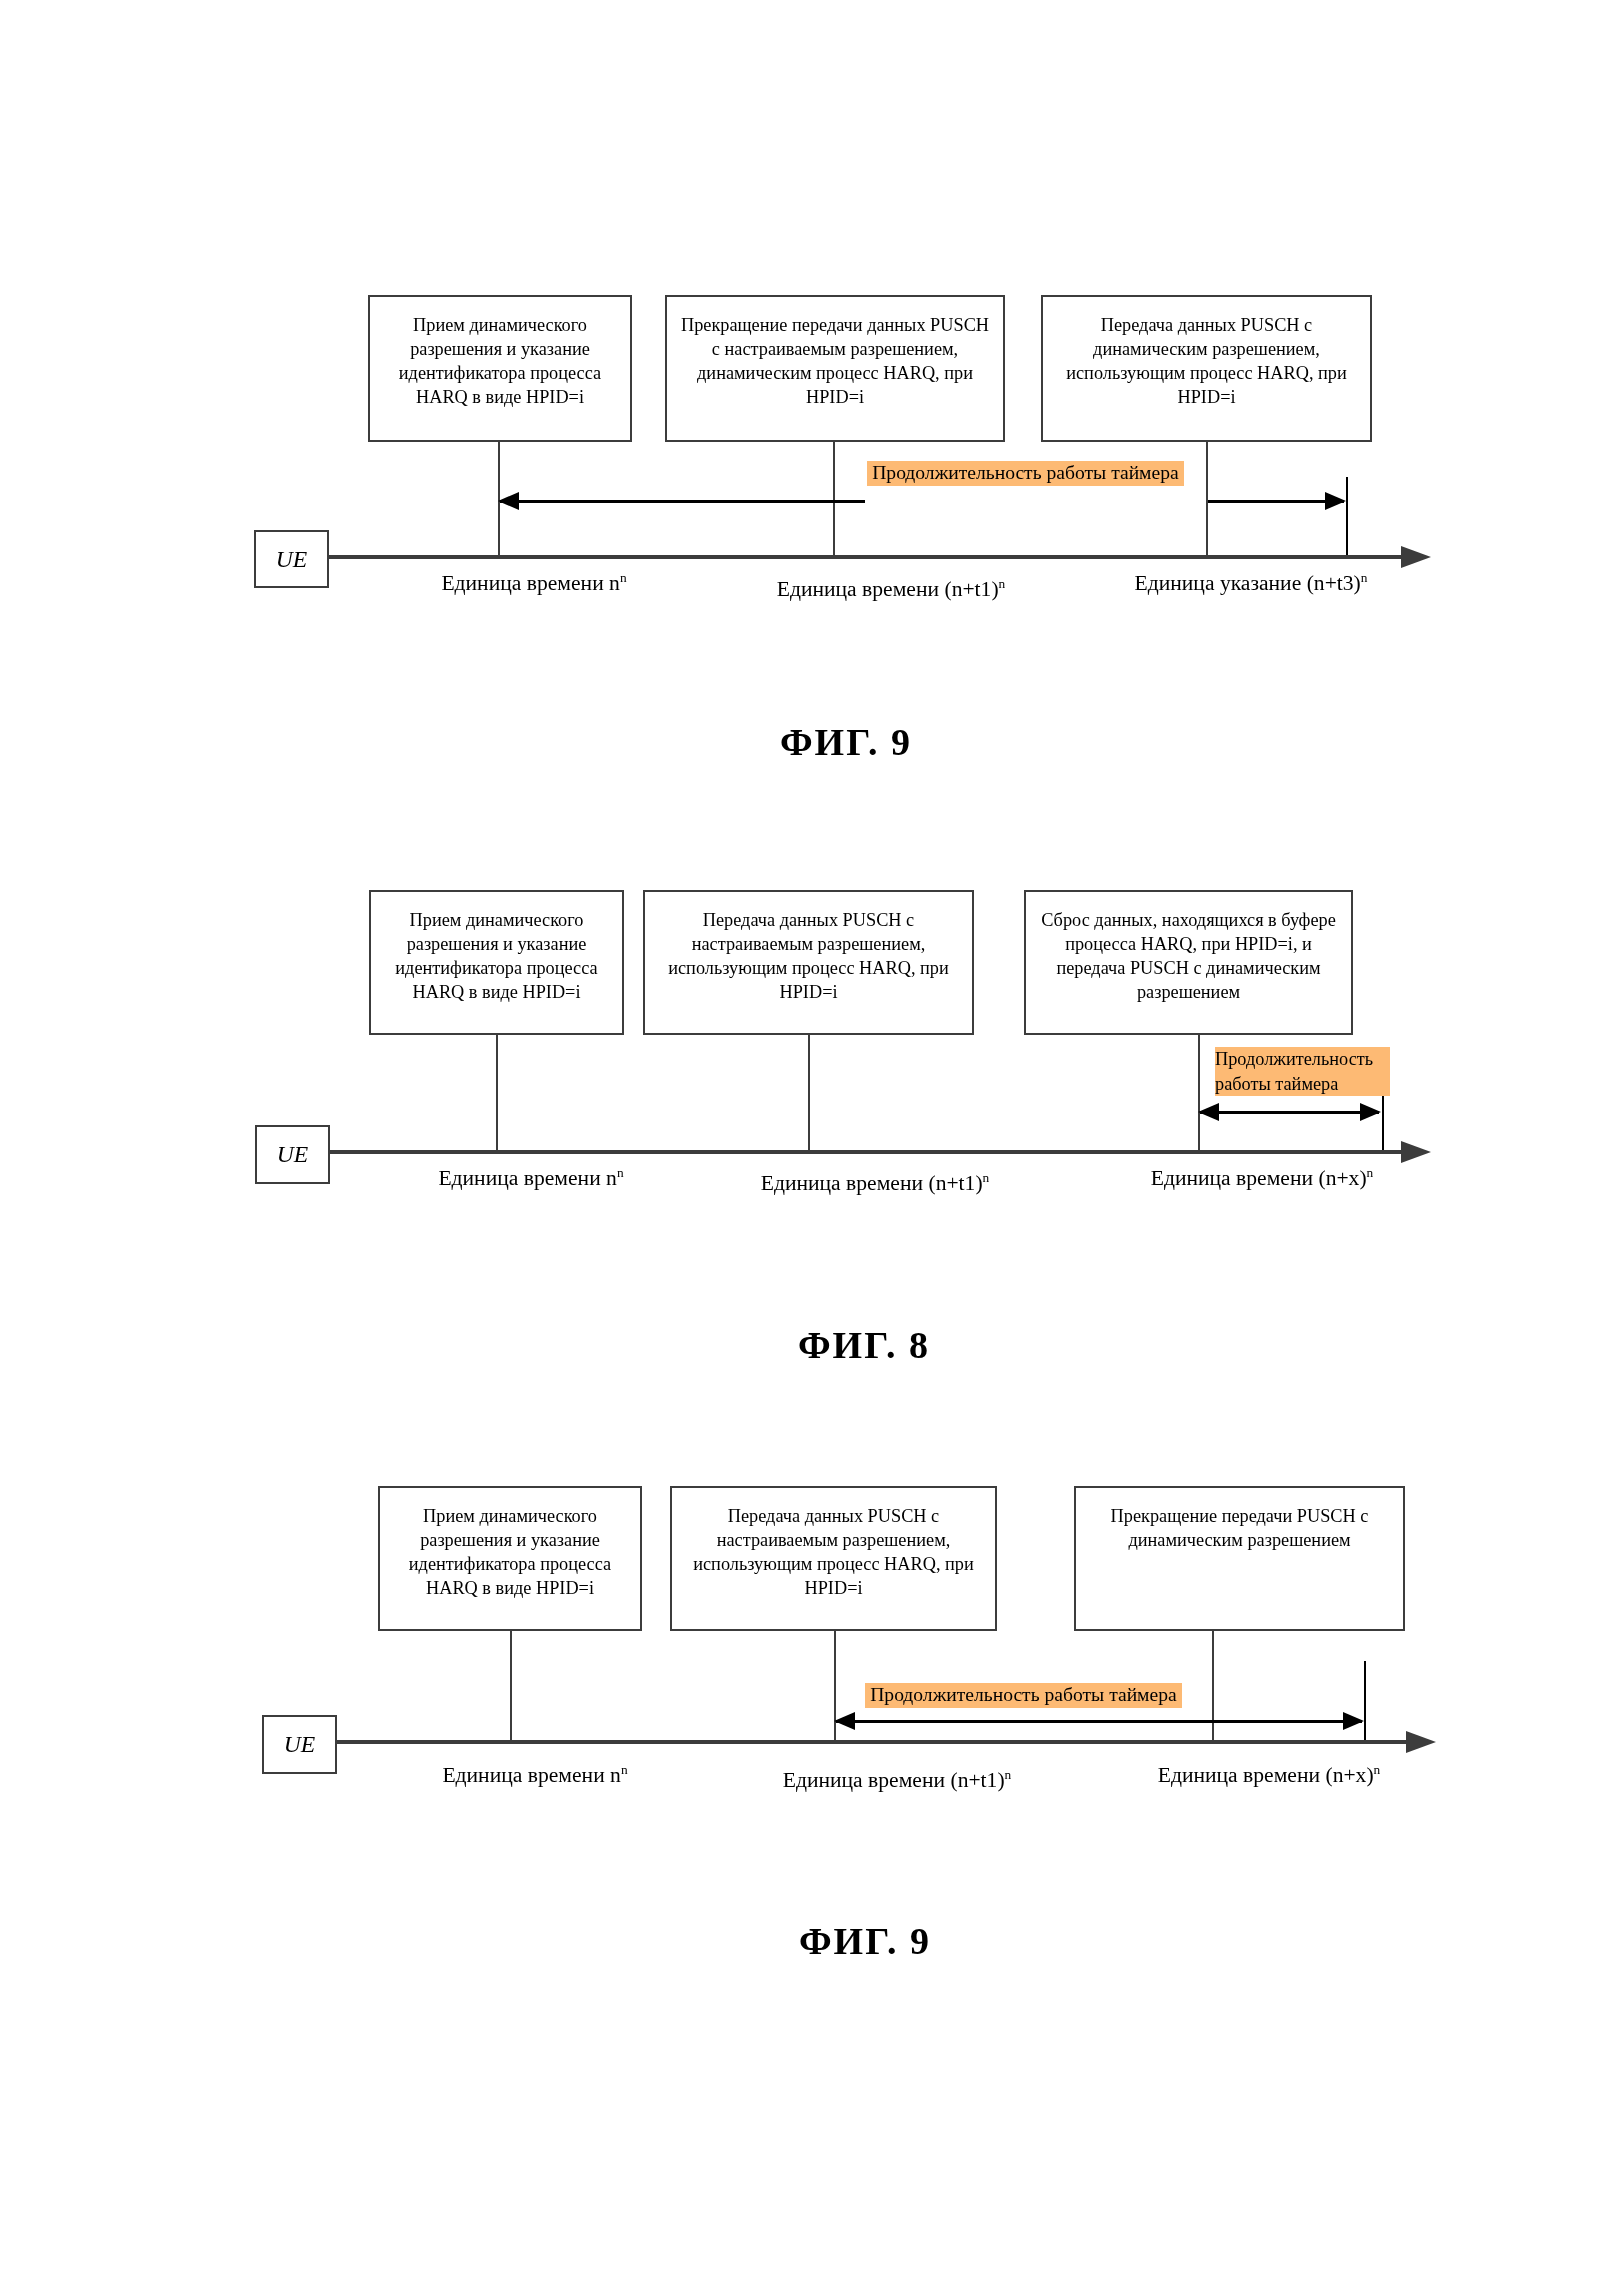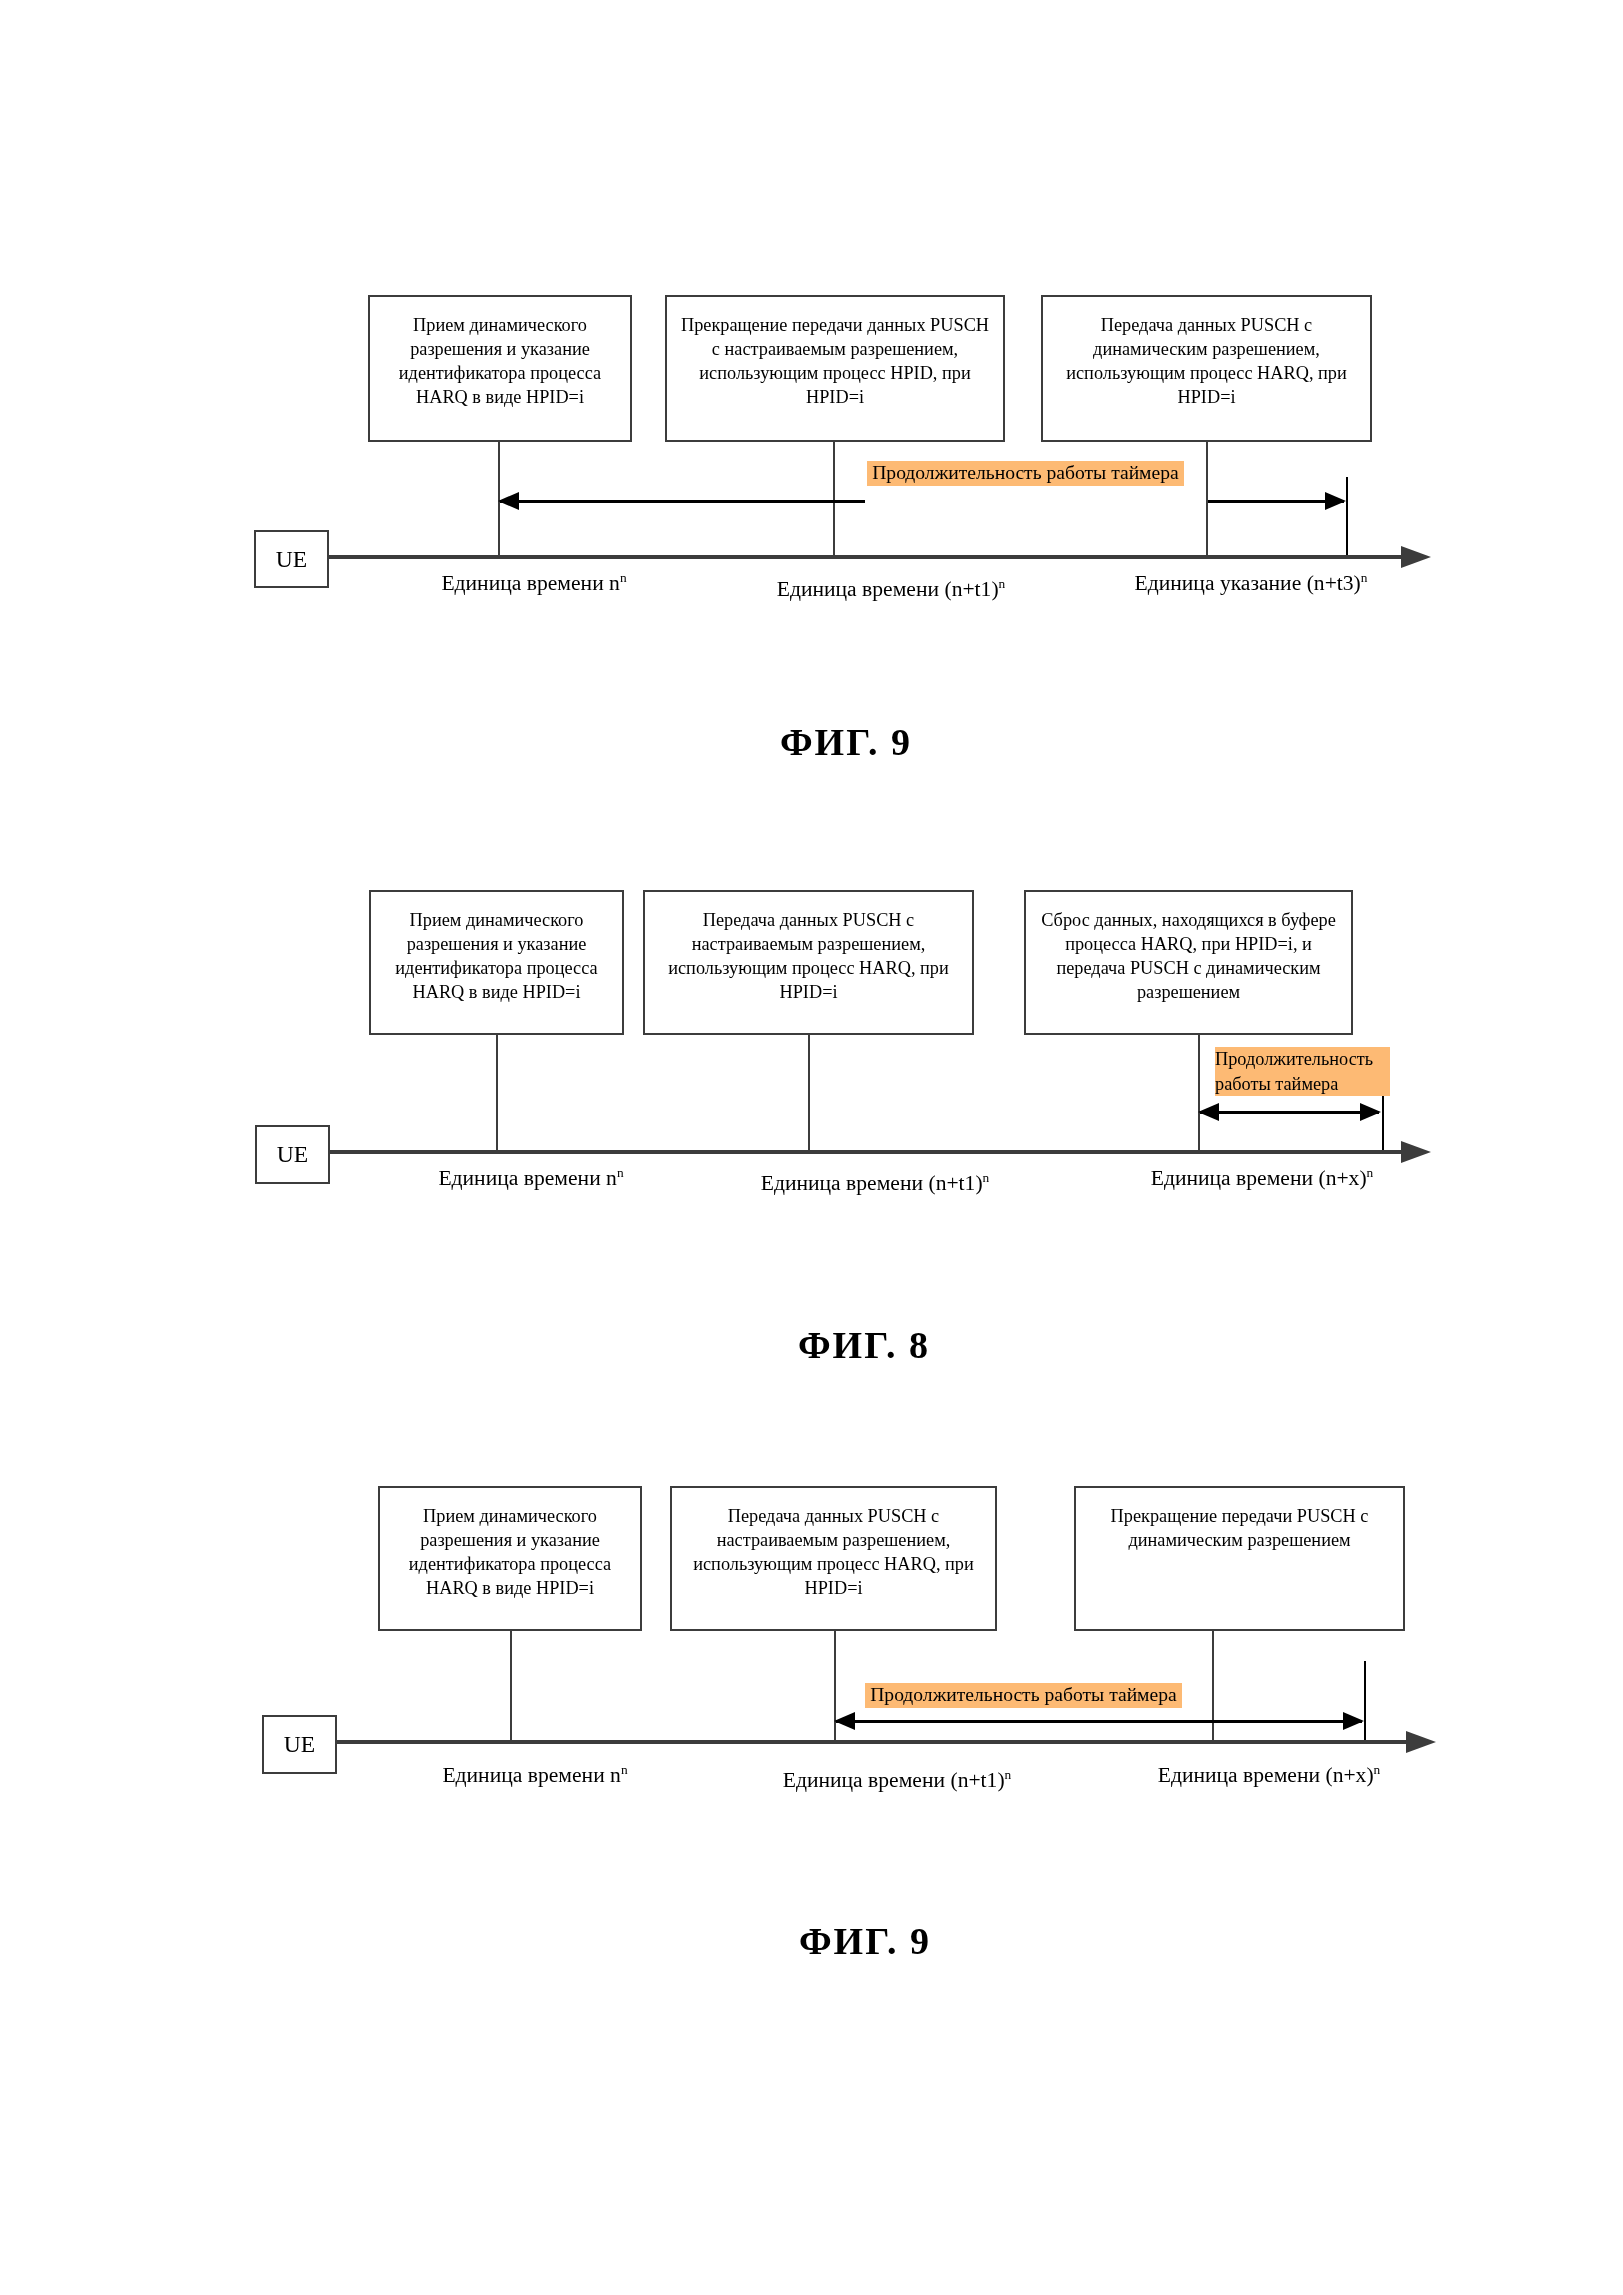--- a/index.html
+++ b/index.html
@@ -5,21 +5,21 @@
   html,body{margin:0;padding:0;background:#fff;}
   .page{position:relative;width:1623px;height:2295px;background:#ffffff;
         font-family:"Liberation Serif","DejaVu Serif",serif;color:#000;overflow:hidden;}
 
   
   .ebox{position:absolute;box-sizing:border-box;border:2px solid #3c3c3c;background:#fff;
         text-align:center;font-size:18.3px;line-height:1.32;padding:15.7px 10.5px 0;}
 
   
   .ue{position:absolute;box-sizing:border-box;border:2px solid #3c3c3c;background:#fff;
-      display:flex;align-items:center;justify-content:center;font-size:23.6px;}
+      display:flex;align-items:center;justify-content:center;font-size:23.6px;font-style:italic;}
 
   
   .timeline{position:absolute;height:3.9px;background:#3c3c3c;}
   .tl-head{position:absolute;right:-29px;top:-9.2px;width:0;height:0;
            border-left:30px solid #3c3c3c;border-top:11px solid transparent;border-bottom:11px solid transparent;}
 
   
   .vline{position:absolute;width:2px;background:#3c3c3c;}
 
   
@@ -37,21 +37,21 @@
   .tlabel sup{font-size:0.62em;}
   .caption{position:absolute;transform:translateX(-50%);font-weight:bold;font-size:38px;letter-spacing:2px;white-space:nowrap;}
 </style>
 </head>
 <body>
 
 <div class="page">
 
   <section>
     <div class="ebox" style="left:368px;top:295px;width:264px;height:147px;">Прием динамического разрешения и указание идентификатора процесса HARQ в виде HPID=i</div>
-    <div class="ebox" style="left:665px;top:295px;width:340px;height:147px;">Прекращение передачи данных PUSCH с настраиваемым разрешением, использующим процесс HPID, при HPID=i</div>
+    <div class="ebox" style="left:665px;top:295px;width:340px;height:147px;">Прекращение передачи данных PUSCH с настраиваемым разрешением, динамическим процесс HARQ, при HPID=i</div>
     <div class="ebox" style="left:1041px;top:295px;width:331px;height:147px;">Передача данных PUSCH с динамическим разрешением, использующим процесс HARQ, при HPID=i</div>
 
     <div class="vline" style="left:498px;top:442px;height:115px;"></div>
     <div class="vline" style="left:833px;top:442px;height:115px;"></div>
     <div class="vline" style="left:1206px;top:442px;height:115px;"></div>
 
     <div class="timerlbl" style="left:867px;top:461px;">Продолжительность работы таймера</div>
 
     <div class="dim" style="left:500px;top:500px;width:365px;">
       <span class="head-l"></span>

